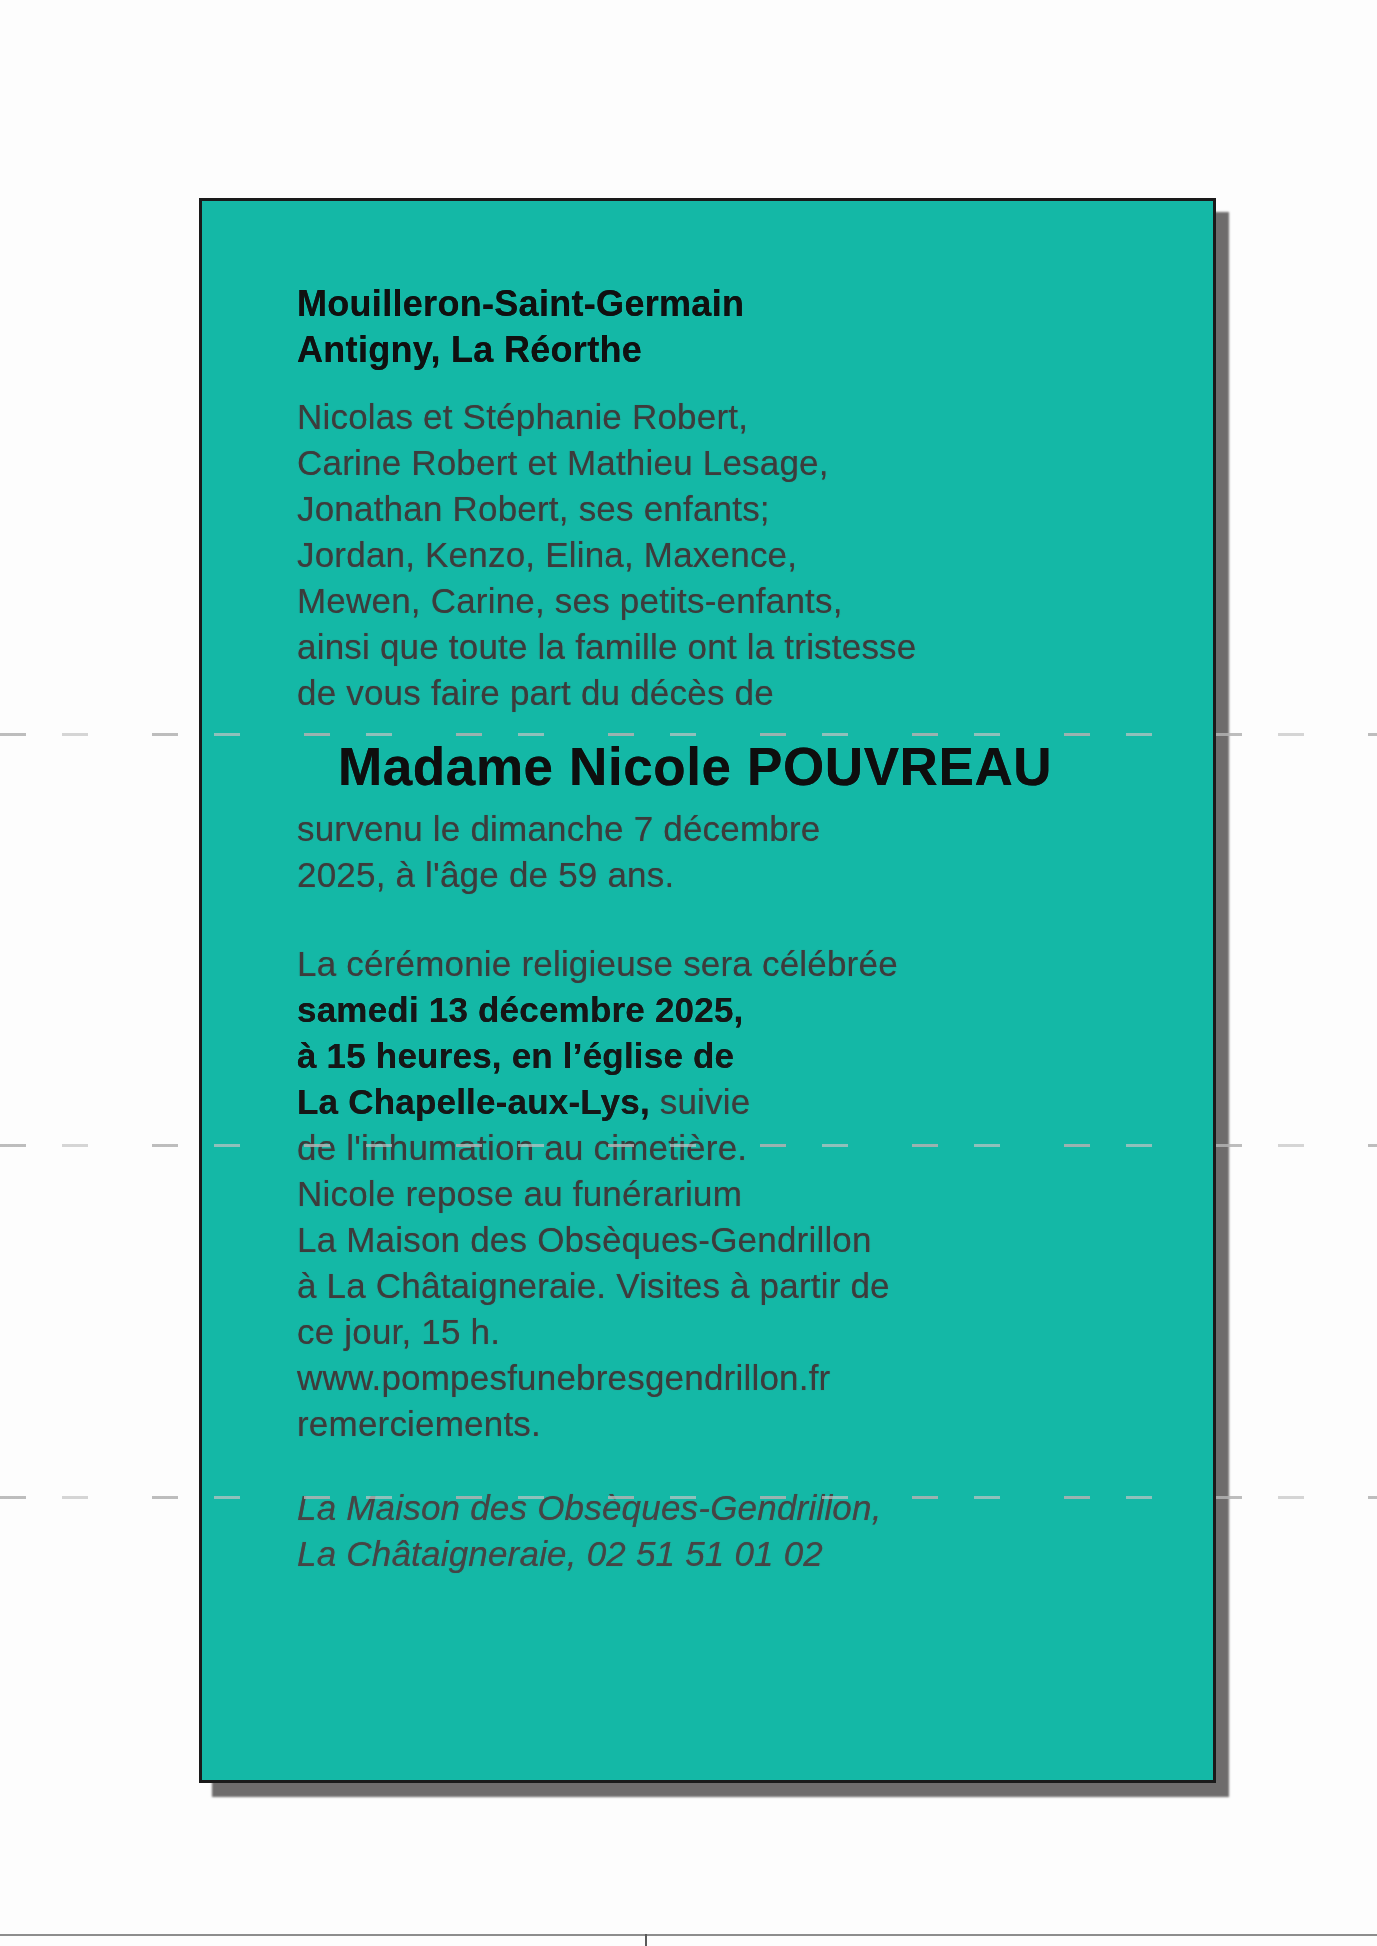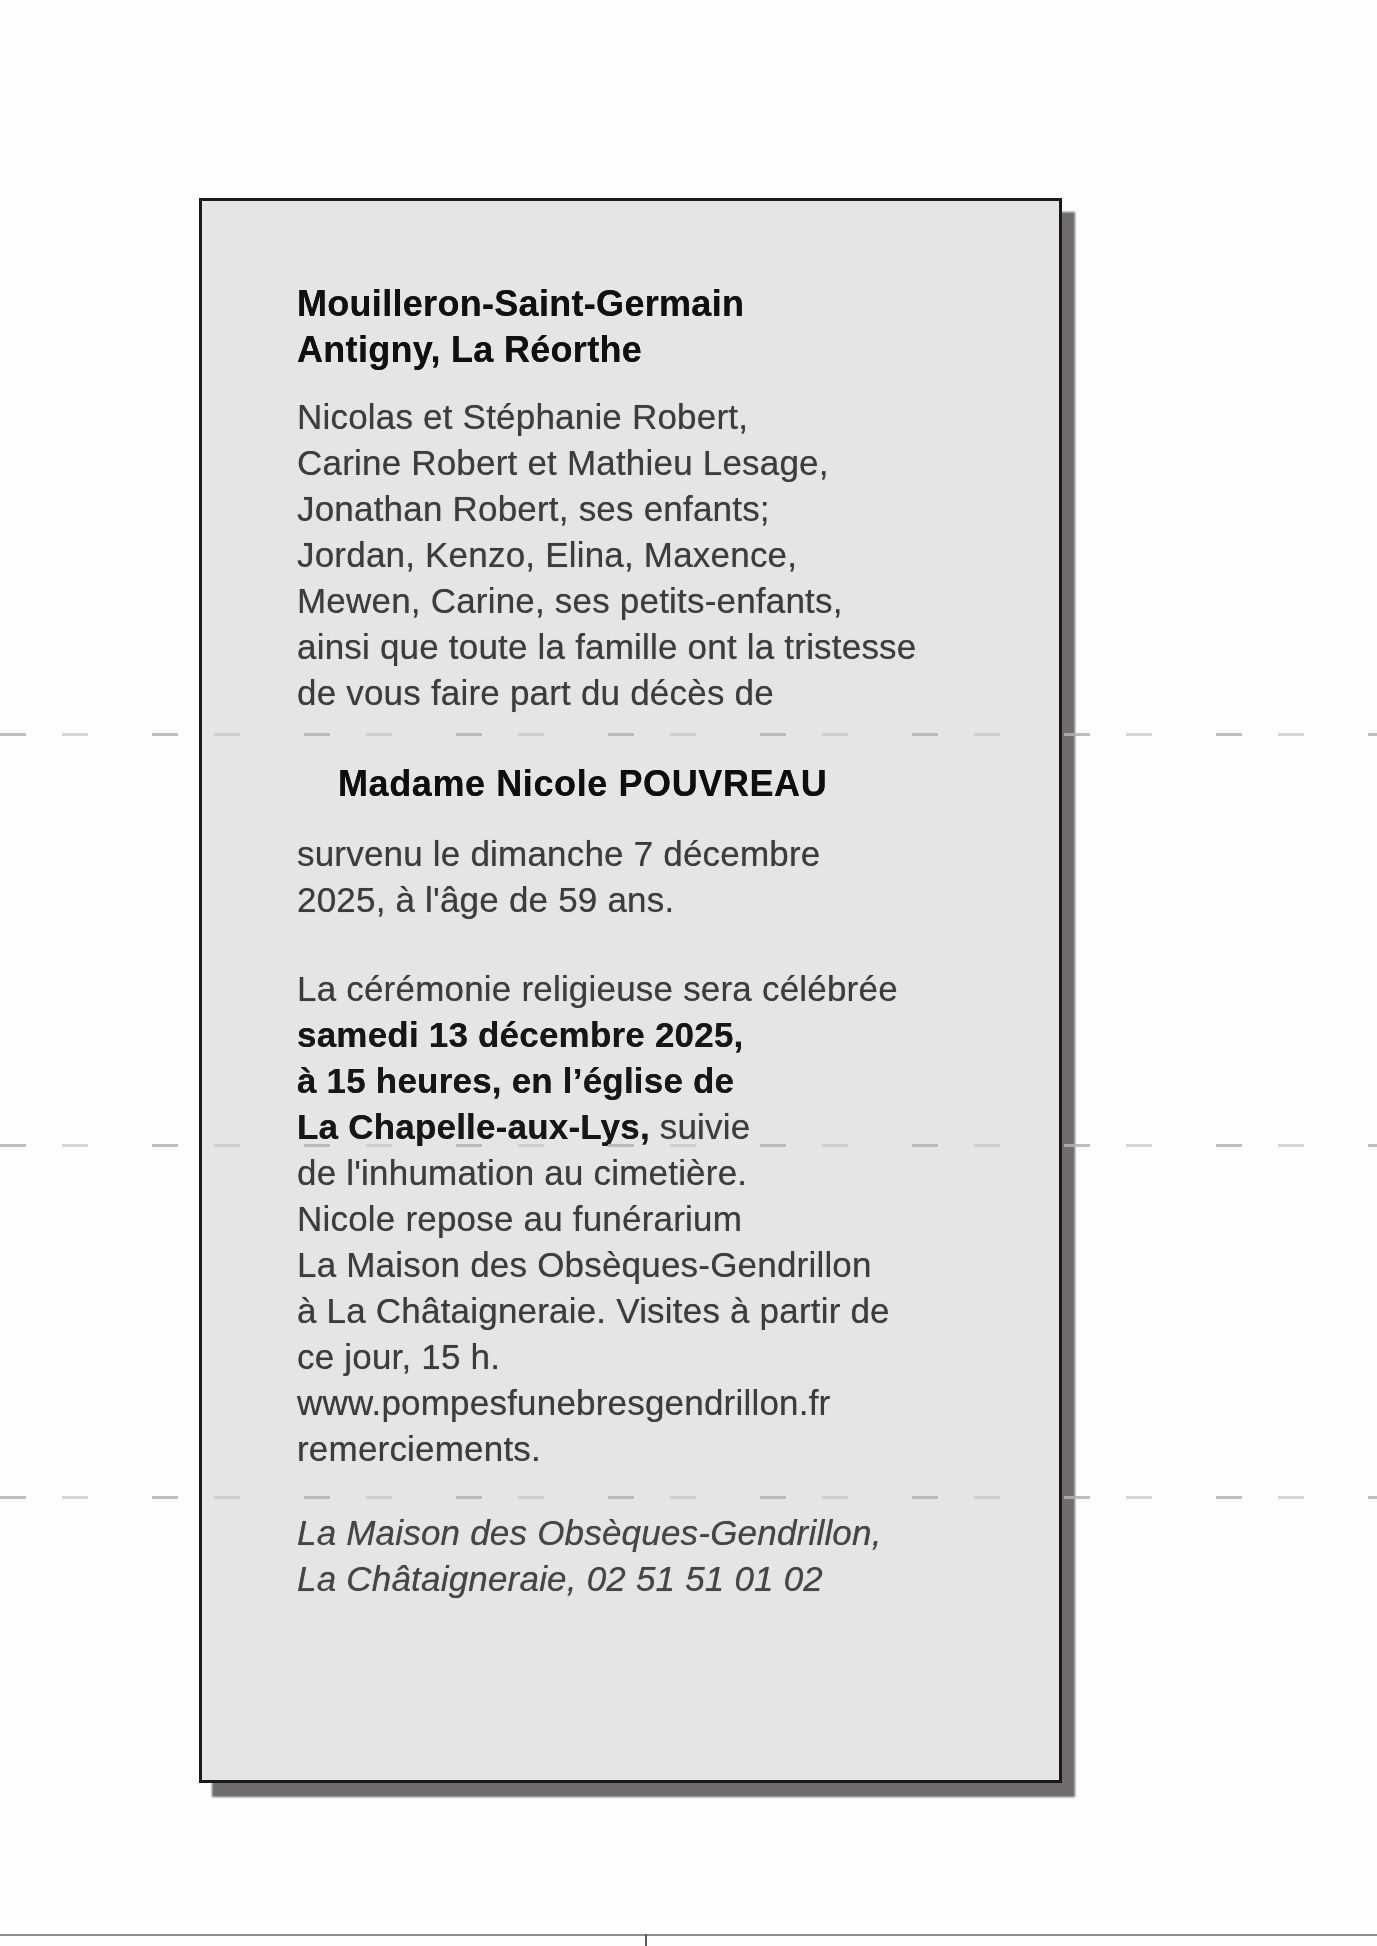--- a/index.html
+++ b/index.html
@@ -9,24 +9,24 @@
     width: 1377px;
     height: 1946px;
     background: #fdfdfd;
     overflow: hidden;
     font-family: "Liberation Sans", "DejaVu Sans", sans-serif;
   }
   .card {
     position: absolute;
     left: 199px;
     top: 198px;
-    width: 863px;
+    width: 1017px;
     height: 1585px;
     box-sizing: border-box;
-    background: #e5e5e5;
+    background: #14b8a6;
     border: 3px solid #1a1a1a;
     box-shadow: 13px 14px 2px 0 rgba(98, 95, 95, 0.92);
     padding: 80px 30px 0 95px;
     z-index: 2;
   }
   .line {
     font-size: 35px;
     line-height: 46px;
     color: #3c3c3c;
     white-space: nowrap;
@@ -35,30 +35,30 @@
   }
   .title .line {
     font-weight: bold;
     font-size: 36px;
     color: #101010;
     letter-spacing: 0.3px;
     text-shadow: 0 0 0.6px rgba(0,0,0,0.8);
   }
   .family   { margin-top: 21px; }
   .name-line {
-    margin: 42px 0 0 41px;
-    font-size: 36px;
+    margin: 25px 0 0 41px;
+    font-size: 53px;
     line-height: 52px;
     font-weight: bold;
     color: #0e0e0e;
     letter-spacing: 0.6px;
     white-space: nowrap;
     text-shadow: 0 0 0.6px rgba(0,0,0,0.8);
   }
-  .death    { margin-top: 21px; }
+  .death    { margin-top: 13px; }
   .ceremony { margin-top: 43px; }
   .b {
     font-weight: bold;
     color: #161616;
     text-shadow: 0 0 0.6px rgba(0,0,0,0.8);
   }
   .signature { margin-top: 38px; }
   .signature .line {
     font-style: italic;
     color: #454545;

